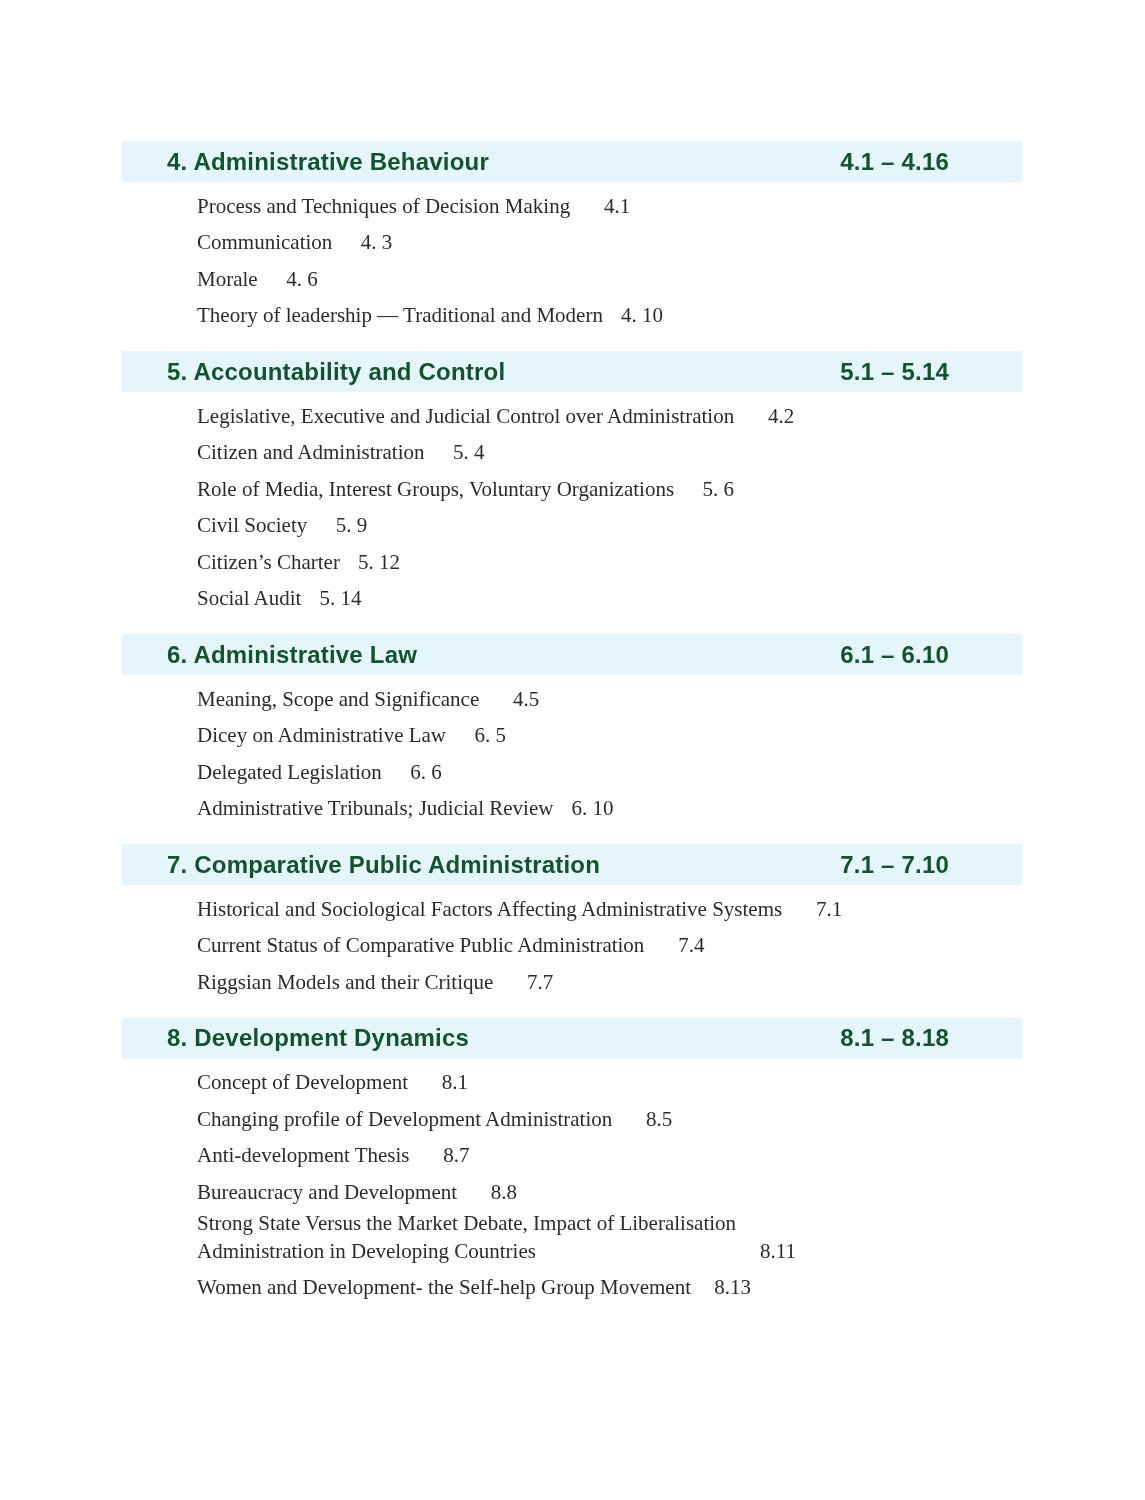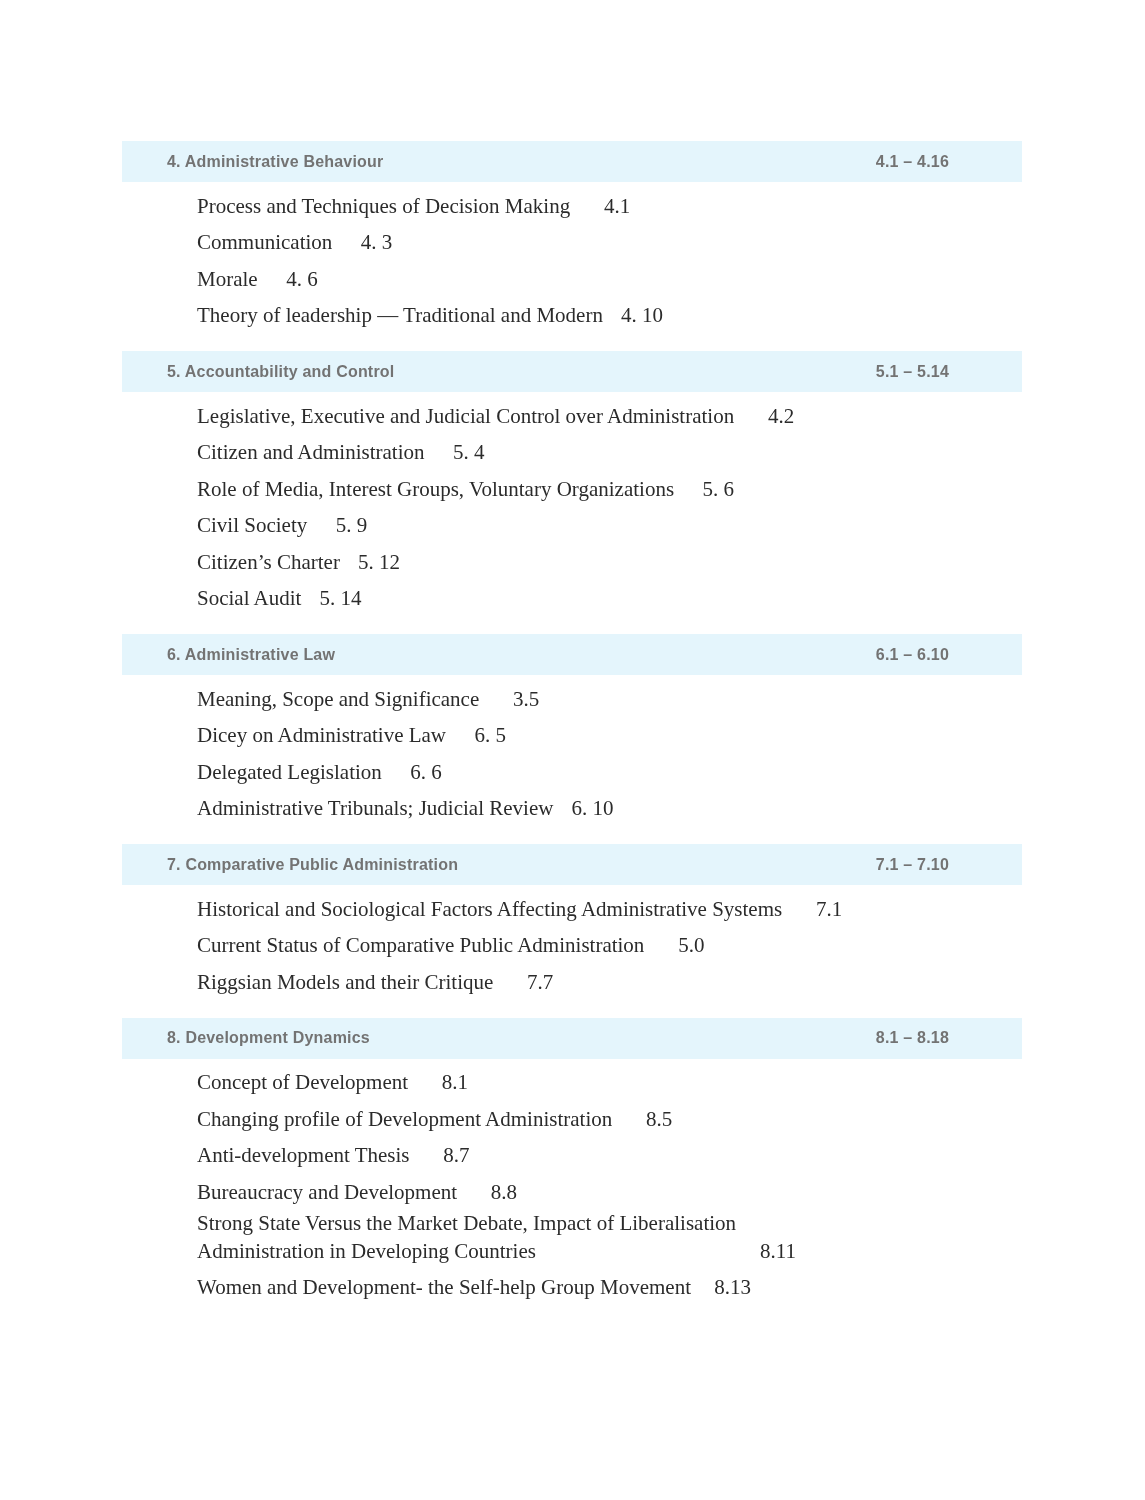--- a/index.html
+++ b/index.html
@@ -6,21 +6,21 @@
   body { width: 1145px; height: 1500px; position: relative; overflow: hidden; }
   .toc { position: absolute; left: 122px; top: 141px; width: 900px; }
   .section { margin-bottom: 19px; }
   .sec-header {
     height: 41px; background: #e4f5fc;
     display: flex; align-items: center; justify-content: space-between;
     padding: 0 73px 0 45px; box-sizing: border-box;
   }
   .sec-title, .sec-range {
     font-family: "Liberation Sans", sans-serif; font-weight: bold;
-    font-size: 16px; color: #737373; letter-spacing: 0.2px;
+    font-size: 24px; color: #14532d; letter-spacing: 0.2px;
   }
   .items { padding-top: 4px; }
   .item {
     display: flex; align-items: flex-end;
     padding: 0 79px 0 75px; min-height: 36.5px; box-sizing: border-box;
     font-family: "Liberation Serif", serif; font-size: 21px; color: #2b2b2b;
     line-height: 28px; padding-bottom: 3px;
   }
   .item .label { white-space: pre-line; max-width: 650px; }
   .item .page { text-align: right; min-width: 60px; }
@@ -86,21 +86,21 @@
       </div>
     </div>
     <div class="section">
       <div class="sec-header">
         <span class="sec-title">6. Administrative Law</span>
         <span class="sec-range">6.1 – 6.10</span>
       </div>
       <div class="items">
         <div class="item">
           <span class="label">Meaning, Scope and Significance</span>
-          <span class="page">3.5</span>
+          <span class="page">4.5</span>
         </div>
         <div class="item">
           <span class="label">Dicey on Administrative Law</span>
           <span class="page">6. 5</span>
         </div>
         <div class="item">
           <span class="label">Delegated Legislation</span>
           <span class="page">6. 6</span>
         </div>
         <div class="item">
@@ -114,21 +114,21 @@
         <span class="sec-title">7. Comparative Public Administration</span>
         <span class="sec-range">7.1 – 7.10</span>
       </div>
       <div class="items">
         <div class="item">
           <span class="label">Historical and Sociological Factors Affecting Administrative Systems</span>
           <span class="page">7.1</span>
         </div>
         <div class="item">
           <span class="label">Current Status of Comparative Public Administration</span>
-          <span class="page">5.0</span>
+          <span class="page">7.4</span>
         </div>
         <div class="item">
           <span class="label">Riggsian Models and their Critique</span>
           <span class="page">7.7</span>
         </div>
       </div>
     </div>
     <div class="section">
       <div class="sec-header">
         <span class="sec-title">8. Development Dynamics</span>

